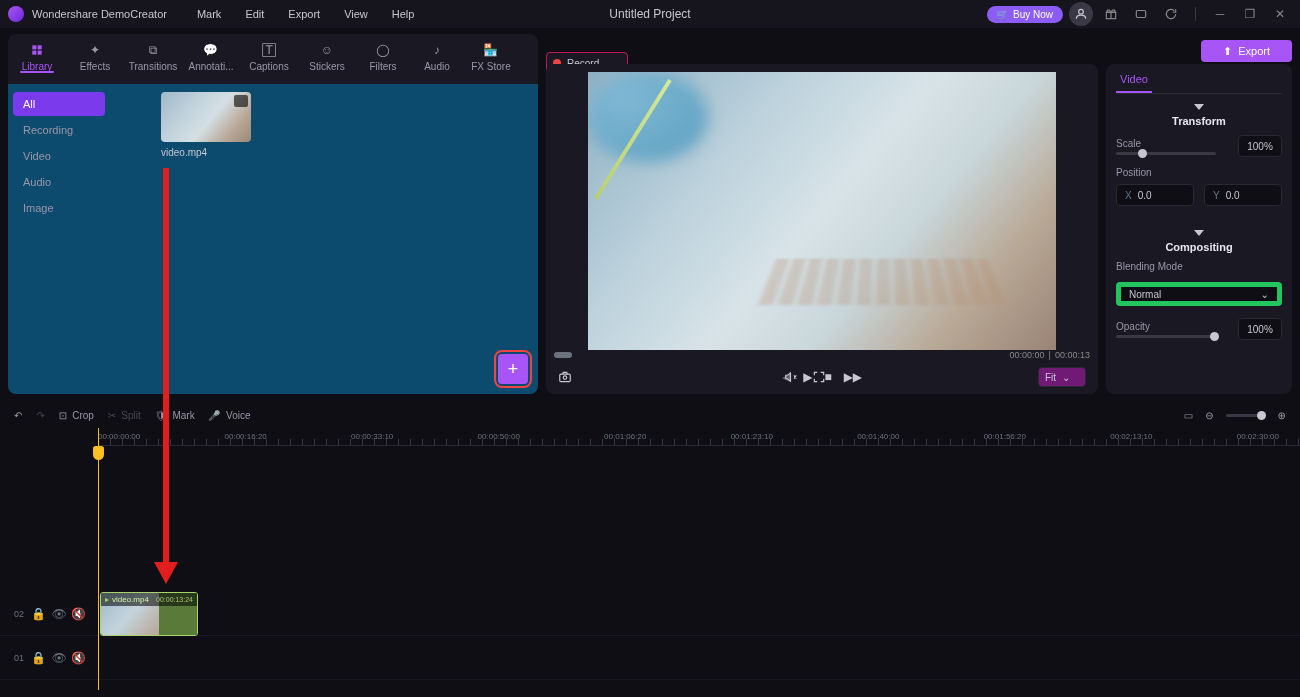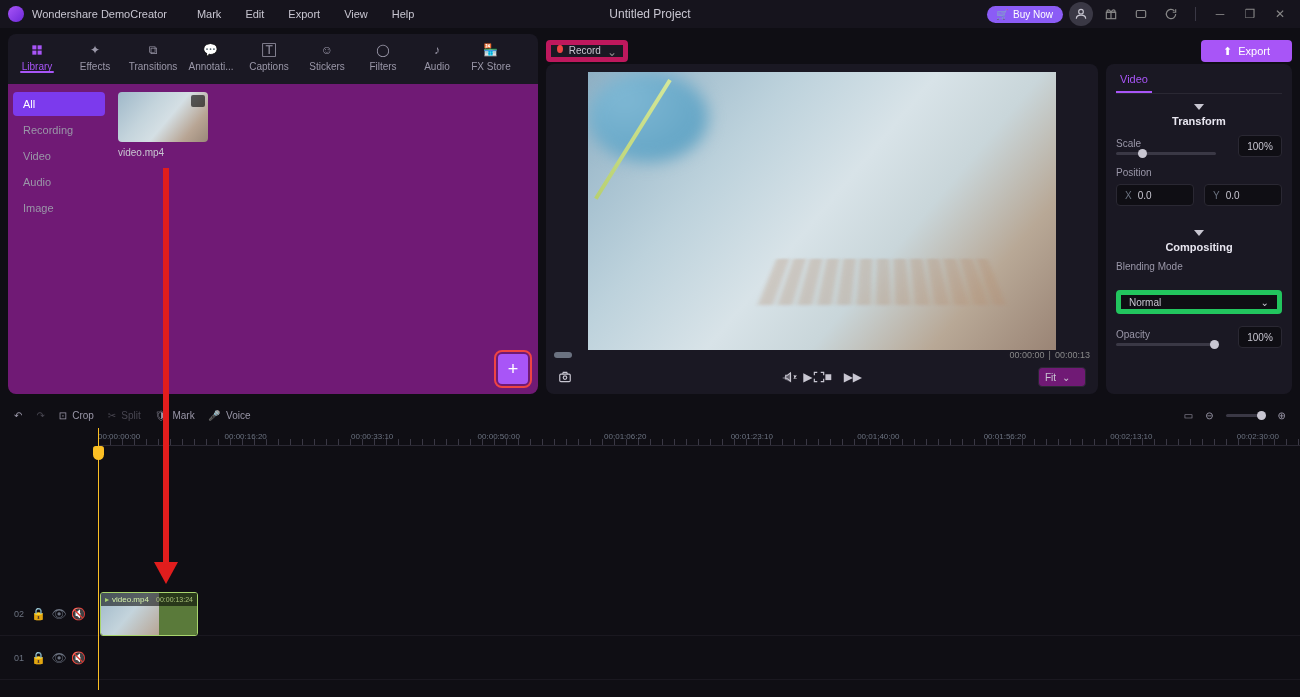--- a/index.html
+++ b/index.html
@@ -20,29 +20,29 @@
 .top-row{height:56px;display:flex;gap:8px;padding:6px 8px 0 8px;}
 .media-tabs{width:530px;height:56px;background:#1a1823;border-radius:8px 8px 0 0;display:flex;align-items:flex-start;}
 .media-tab{flex:0 0 auto;width:58px;display:flex;flex-direction:column;align-items:center;padding-top:8px;gap:3px;cursor:pointer;position:relative;}
 .media-tab.fx{width:54px;}
 .media-tab .lbl{font-size:10px;color:#9a97a8;text-align:center;}
 .media-tab.active .lbl{color:#a855f7;}
 .media-tab.active::after{content:"";position:absolute;bottom:-1px;left:12px;right:12px;height:2px;background:#a855f7;border-radius:2px;}
 .tab-icon{width:18px;height:16px;display:flex;align-items:center;justify-content:center;color:#9a97a8;}
 .media-tab.active .tab-icon{color:#a855f7;}
 
-.record-box{width:82px;height:22px;margin-top:6px;background:#1a1823;border:5px solid #be185d;border-radius:4px;display:flex;padding:0 6px;gap:6px;}
+.record-box{width:82px;height:22px;margin-top:18px;background:#1a1823;border:1px solid #be185d;border-radius:4px;display:flex;align-items:center;padding:0 6px;gap:6px;}
 .rec-dot{width:8px;height:8px;background:#ef4444;border-radius:50%;}
 .rec-text{font-size:10px;color:#c8c6d1;}
 .rec-chevron{margin-left:auto;color:#888;}
 
 .export-btn{margin-left:auto;margin-top:6px;height:22px;padding:0 22px;background:#a855f7;color:#fff;border-radius:4px;display:flex;align-items:center;gap:6px;font-size:11px;cursor:pointer;}
 
 .mid-row{display:flex;gap:8px;padding:0 8px;}
-.left-panel{width:530px;height:310px;background:#701a75;border-radius:0 0 8px 8px;display:flex;position:relative;}
+.left-panel{width:530px;height:310px;background:#0c4a6e;border-radius:0 0 8px 8px;display:flex;position:relative;gap:43px;}
 .sidebar{width:102px;padding:8px 5px;}
 .side-item{padding:6px 10px;font-size:11px;color:#9a97a8;border-radius:4px;cursor:pointer;margin-bottom:2px;}
 .side-item.active{background:#7c3aed;color:#fff;}
 .media-grid{padding:8px;}
 .media-thumb{width:90px;}
 .thumb-img{width:90px;height:50px;background:linear-gradient(130deg,#9fb8c9 0%,#c4d4dc 35%,#d4dfe4 55%,#b8a594 80%,#9a8878 100%);border-radius:4px;position:relative;overflow:hidden;}
 .thumb-folder{position:absolute;top:3px;right:3px;width:14px;height:12px;background:rgba(0,0,0,.6);border-radius:2px;}
 .thumb-label{font-size:10px;color:#c8c6d1;margin-top:5px;}
 .add-btn{position:absolute;bottom:10px;right:10px;width:30px;height:30px;background:#a855f7;border-radius:4px;display:flex;align-items:center;justify-content:center;color:#fff;font-size:18px;cursor:pointer;outline:2px solid #ef4444;outline-offset:2px;}
 
@@ -302,21 +302,21 @@
         </div>
       <div class="pos-input">
           <span class="axis">Y</span>
           <span>0.0</span>
         </div>
     </div>
     <div class="section-head">
         <div class="tri"></div>
         <span>Compositing</span>
       </div>
-    <div class="prop-label" style="margin-bottom:18px">Blending Mode</div>
+    <div class="prop-label" style="margin-bottom:10px">Blending Mode</div>
     <div class="blend-select">
         <span>Normal</span>
         <span>⌄</span>
       </div>
     <div class="prop-row" style="margin-top:12px">
       <div style="flex:1">
         <div class="prop-label">Opacity</div>
         <div class="slider">
             <div class="slider-thumb" style="left:94px"></div>
           </div>

